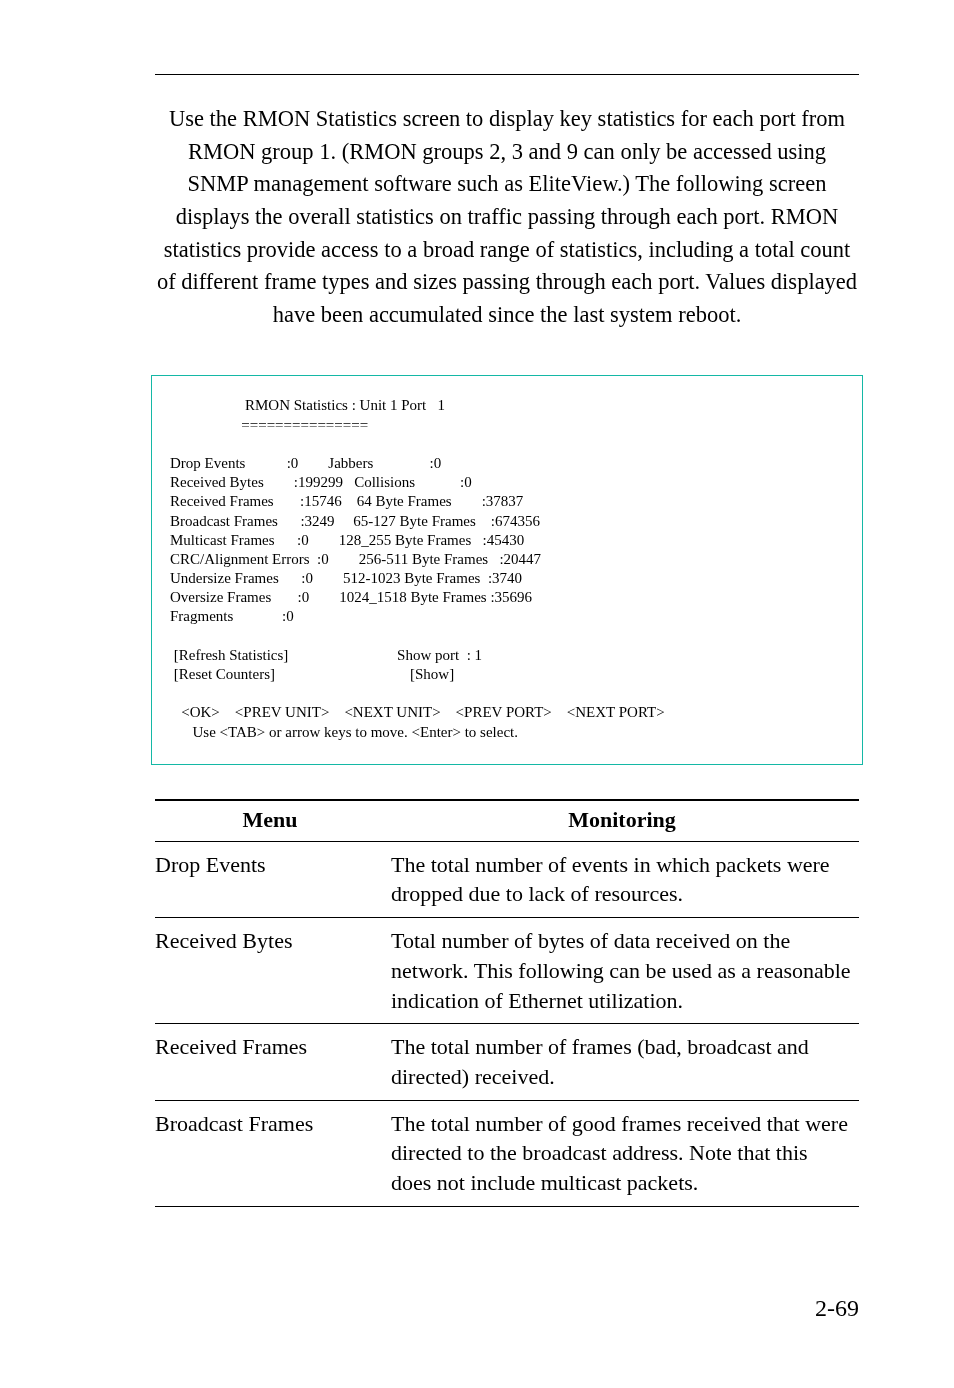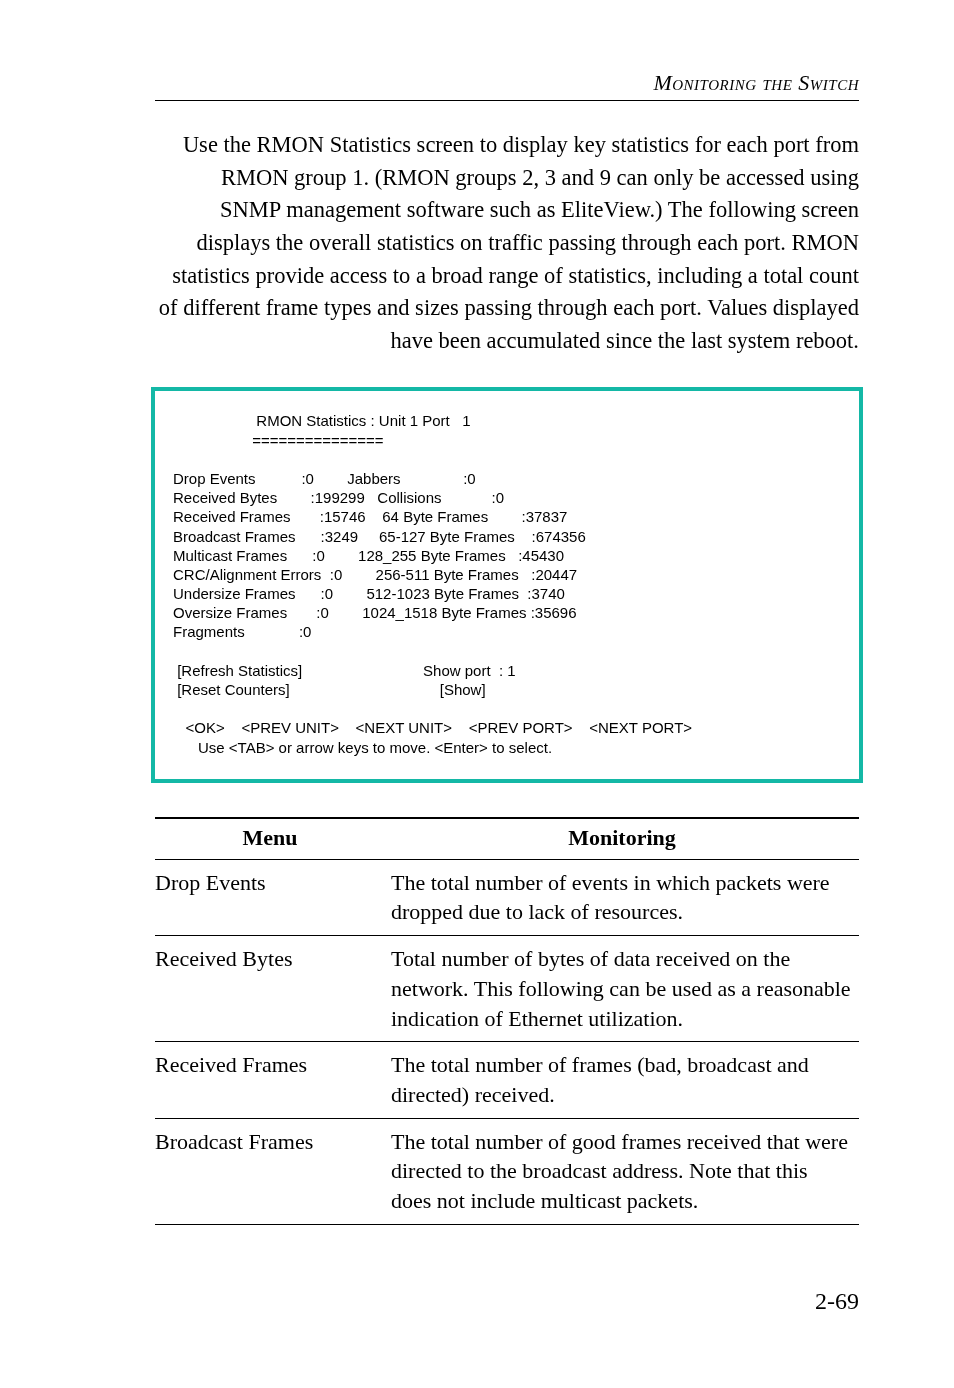--- a/index.html
+++ b/index.html
@@ -34,28 +34,28 @@
   }
   .h2 {
     font-size: 30px;
     font-weight: bold;
     margin-left: -55px;
     margin-bottom: 10px;
   }
   .body-text {
     font-size: 22.5px;
     line-height: 1.45;
-    text-align: right;
-    margin-bottom: 30px;
+    text-align: center;
+    margin-bottom: 44px;
   }
   .terminal {
-    font-family: Liberation Sans, sans-serif;
+    font-family: Liberation Serif, serif;
     font-size: 15px;
     line-height: 1.28;
-    border: 4px solid #14b8a6;
+    border: 1px solid #14b8a6;
     padding: 20px 18px 22px 18px;
     white-space: pre;
     margin-bottom: 34px;
     margin-left: -4px;
     margin-right: -4px;
   }
   table.desc {
     width: 100%;
     border-collapse: collapse;
     font-size: 22px;
@@ -70,33 +70,30 @@
     padding: 8px 6px 8px 0;
     line-height: 1.35;
   }
   table.desc td:first-child, table.desc th:first-child {
     width: 230px;
   }
   .tbl-rule-top { border-top: 2px solid #000; }
   .tbl-rule-mid { border-top: 1px solid #000; }
   .page-num {
     position: absolute;
-    bottom: 73px;
+    bottom: 66px;
     right: 95px;
     font-size: 24px;
   }
 </style>
 </head>
 <body>
 
 <div class="page">
 
-  <div class="running-head">
-    <span>Monitoring the Switch</span>
-  </div>
   <hr class="rule">
 
 
   <div class="body-text">Use the RMON Statistics screen to display key statistics for each port from RMON group 1. (RMON groups 2, 3 and 9 can only be accessed using SNMP management software such as EliteView.) The following screen displays the overall statistics on traffic passing through each port. RMON statistics provide access to a broad range of statistics, including a total count of different frame types and sizes passing through each port. Values displayed have been accumulated since the last system reboot.</div>
 
   <div class="terminal"><span>                    <span>RMON Statistics : Unit 1 Port   1</span></span>
                    <span>===============</span>
 
 <span><span>Drop Events</span>           :<span>0</span>        <span>Jabbers</span>               :<span>0</span></span>
 <span><span>Received Bytes</span>        :<span>199299</span>   <span>Collisions</span>            :<span>0</span></span>

